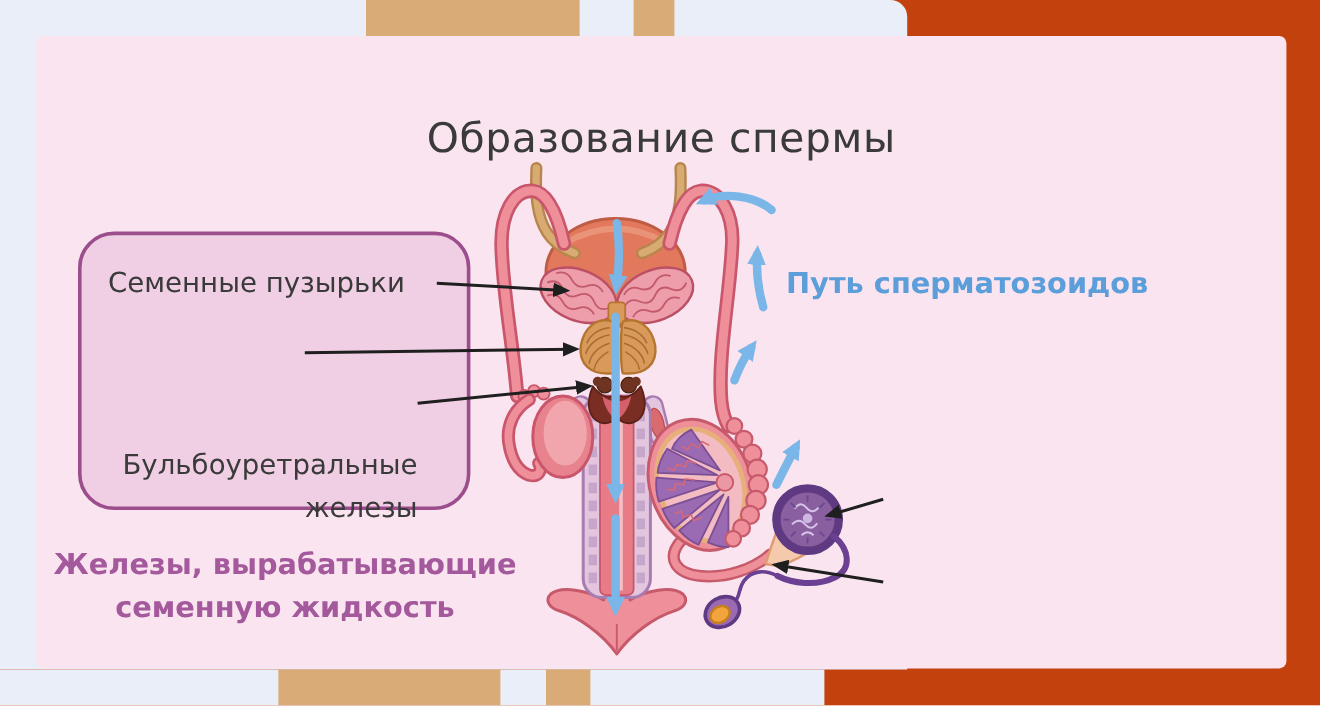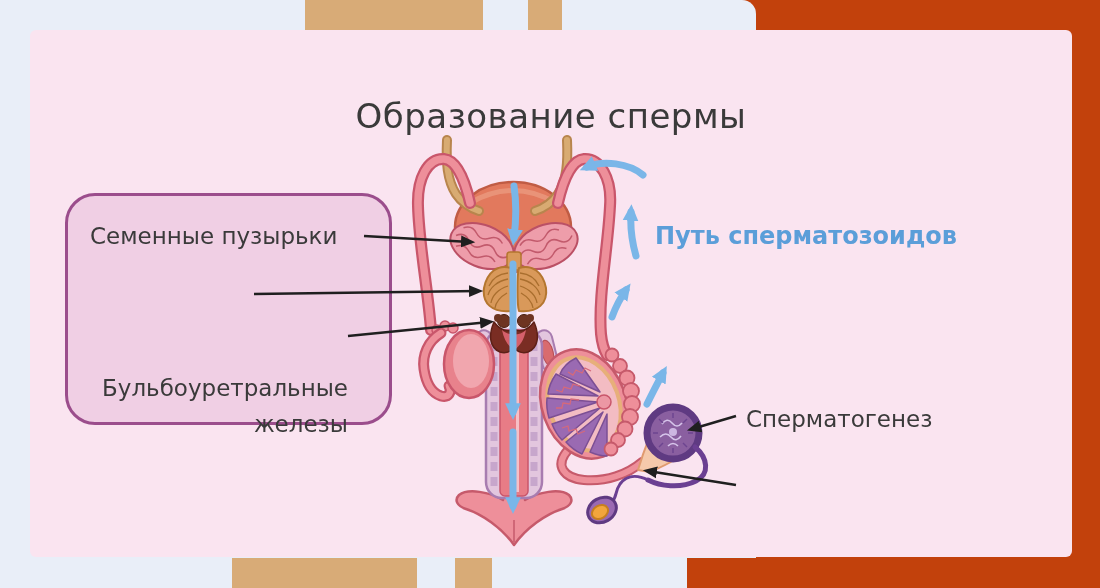--- a/index.html
+++ b/index.html
@@ -40,22 +40,22 @@
   <div class="leg leg-top-wide"></div>
   <div class="leg leg-top-narrow"></div>
   <div class="leg leg-bot-wide"></div>
   <div class="leg leg-bot-narrow"></div>
 
   <div class="poster">
     <div class="title">Образование спермы</div>
     <div class="glands-box"></div>
     <div class="lbl lbl-sv">Семенные пузырьки</div>
     <div class="lbl lbl-bulbo">Бульбоуретральные железы</div>
+    <div class="caption">Железы, вырабатывающие семенную жидкость</div>
     <div class="sperm-path">Путь сперматозоидов</div>
-    <div class="lbl lbl-spermatogenesis">Сперматогенез</div>
   </div>
 
   <svg class="art" width="1100" height="588" viewBox="0 0 1100 588">
     <defs>
       <marker id="ab" viewBox="0 0 10 10" refX="6" refY="5" markerWidth="6" markerHeight="6" orient="auto">
         <path d="M0,1 L9.5,5 L0,9 Z" fill="#1f1f1f"></path>
       </marker>
       <marker id="abl" viewBox="0 0 10 10" refX="5" refY="5" markerWidth="2.5" markerHeight="2.5" orient="auto">
         <path d="M0,0.5 L9.5,5 L0,9.5 Z" fill="#7ab6e8"></path>
       </marker>

